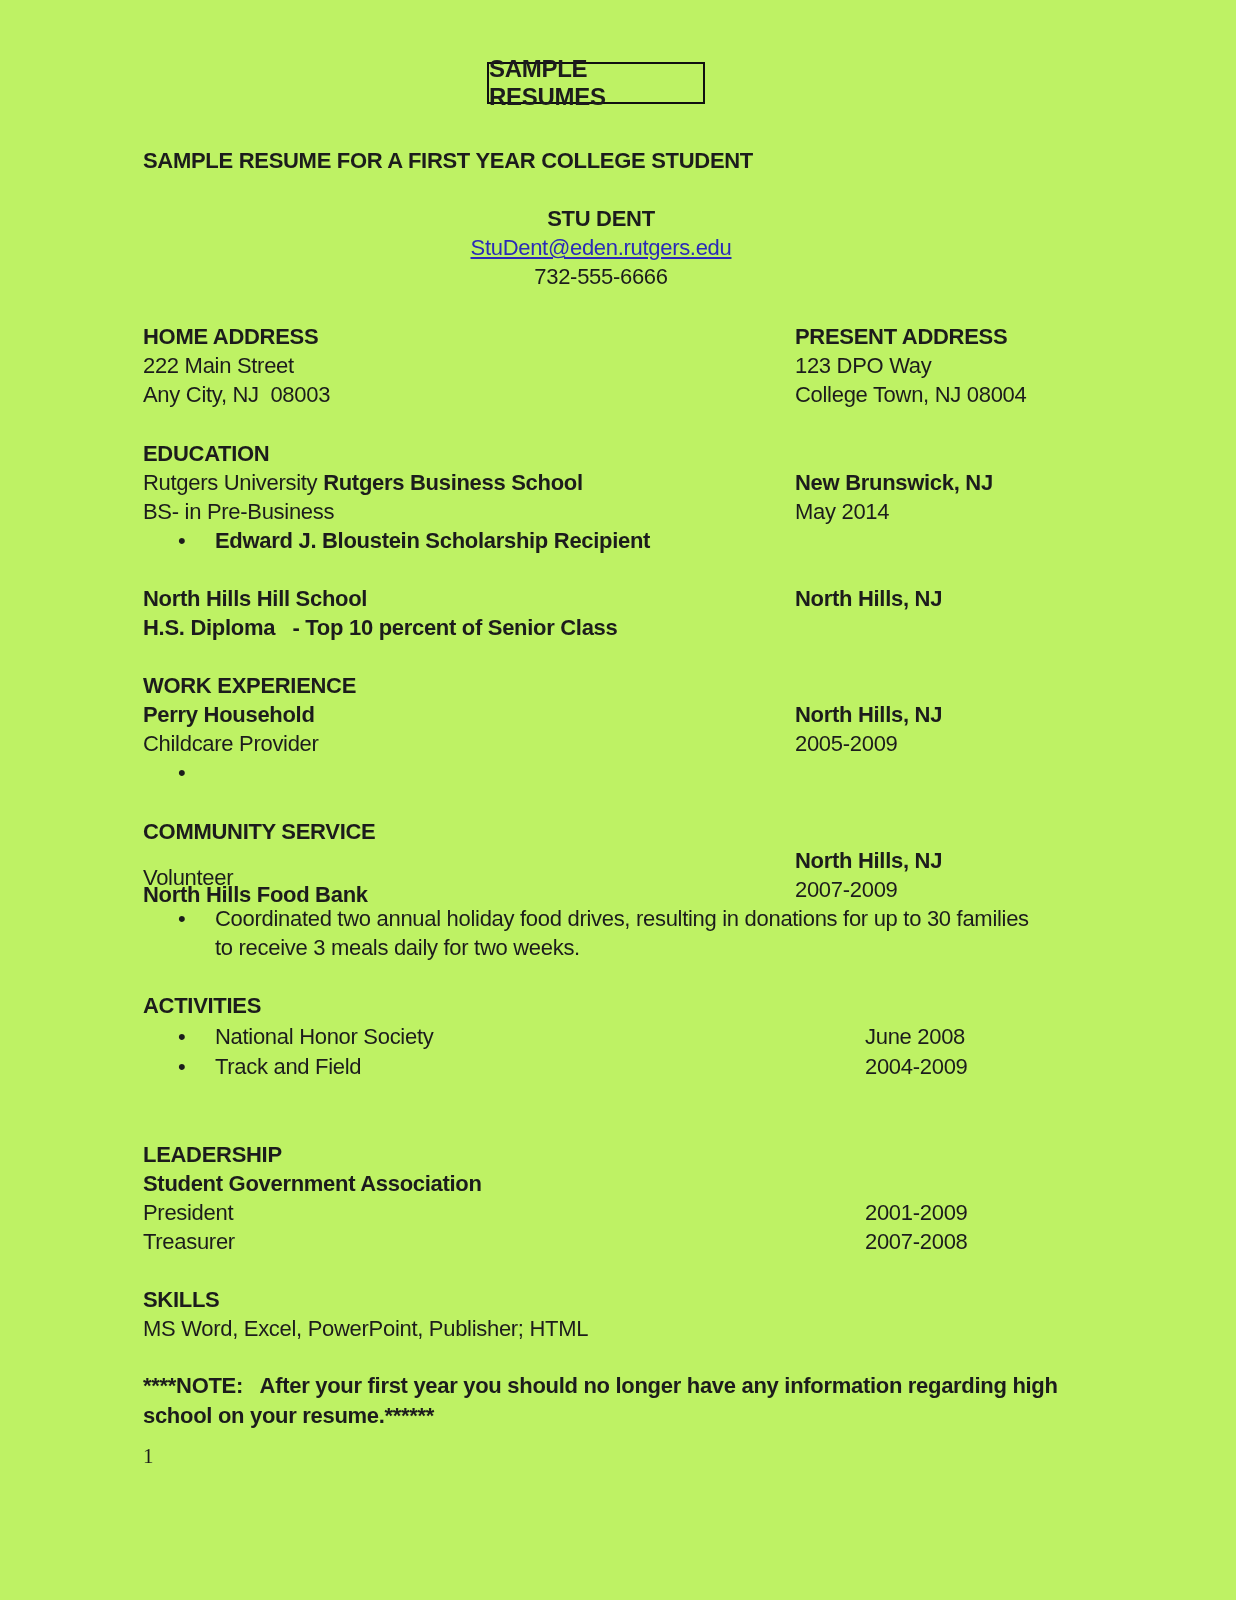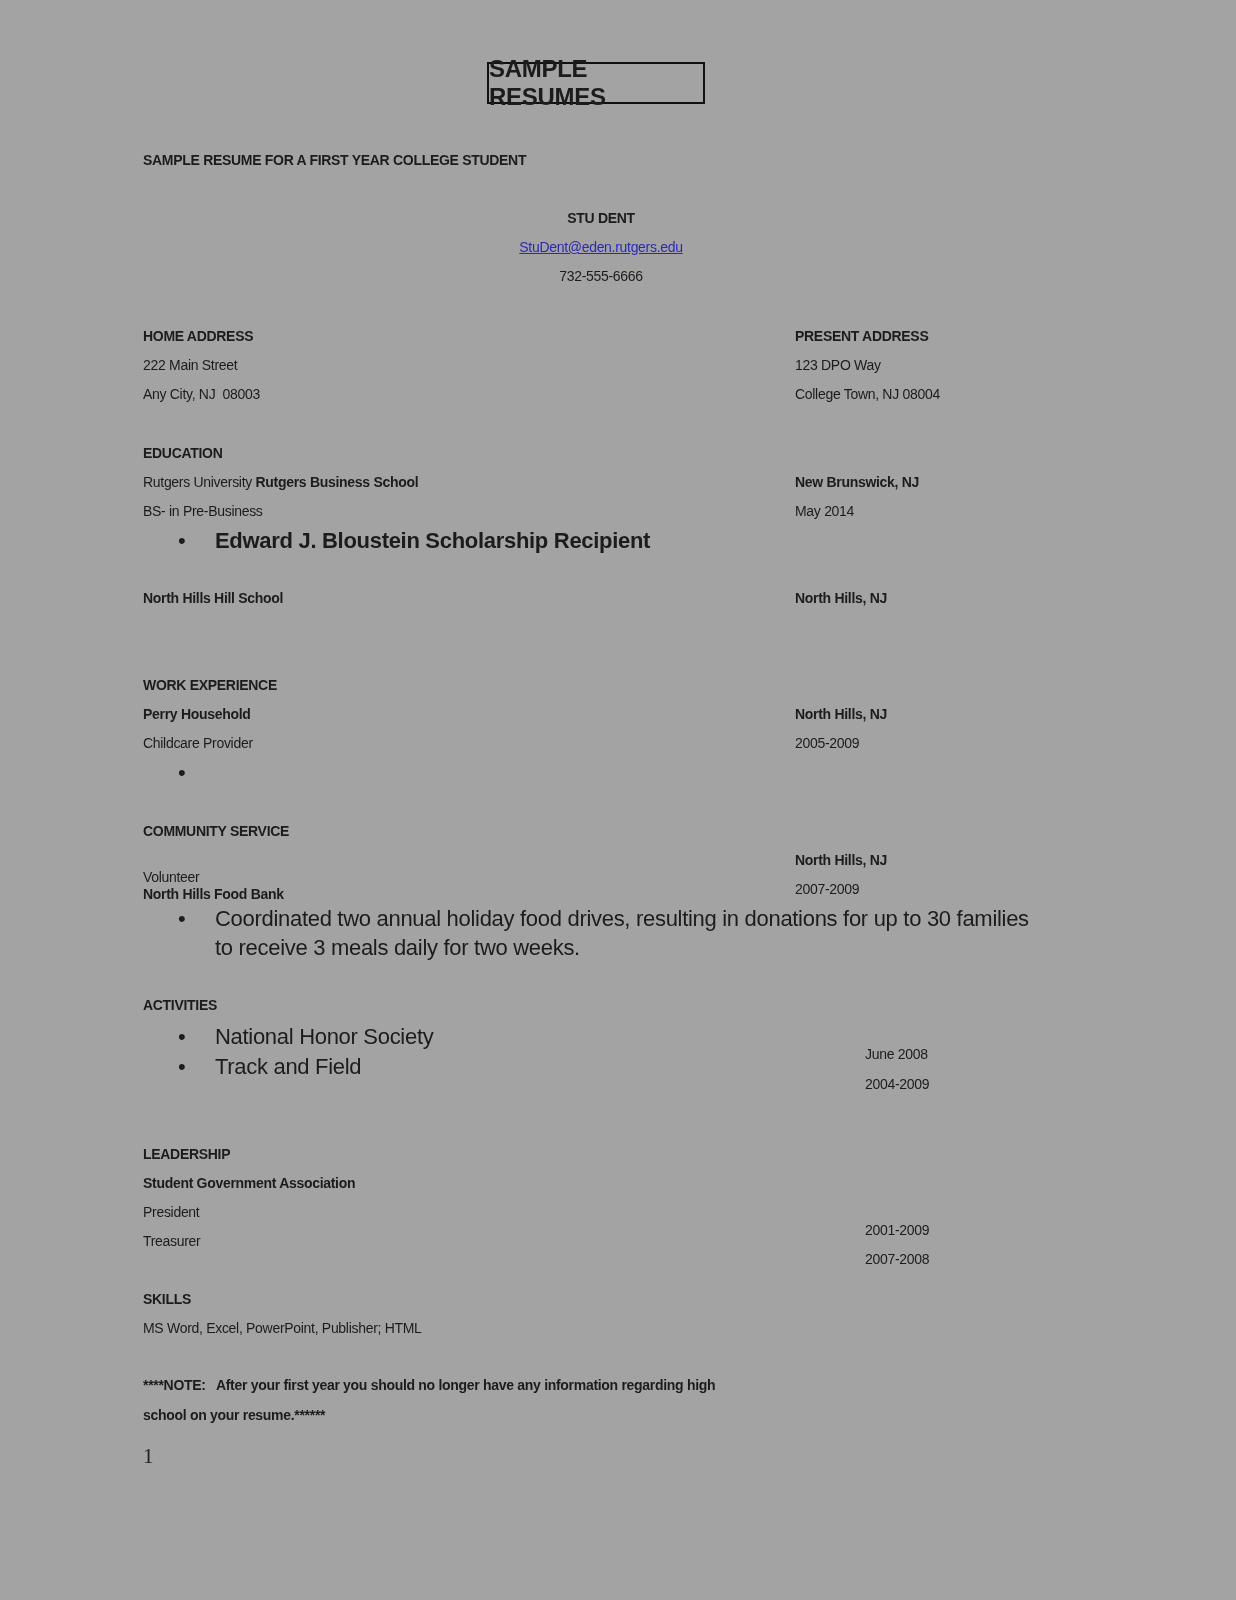--- a/index.html
+++ b/index.html
@@ -4,35 +4,35 @@
 <style>
   html, body {
     margin: 0;
     padding: 0;
     background: #ffffff;
   }
   .page {
     position: relative;
     width: 1236px;
     height: 1600px;
-    background: #a3a3a3;
+    background: #bef264;
     font-family: "Liberation Sans", sans-serif;
     color: #1c1c1c;
     overflow: hidden;
   }
   .ln {
     position: absolute;
     left: 143px;
-    font-size: 14px;
+    font-size: 22px;
     line-height: 29px;
     letter-spacing: -0.3px;
     white-space: pre-wrap;
   }
   .rt  { left: 795px; text-align: right; }
-  .rt2 { left: 865px; margin-top: 18px; }
+  .rt2 { left: 865px; }
   .b   { font-weight: bold; }
   .ctr {
     left: 143px;
     width: 916px;
     text-align: center;
   }
   .banner-box {
     position: absolute;
     top: 62px;
     left: 487px;
@@ -100,20 +100,21 @@
   <div class="ln b" style="top:439px">EDUCATION</div>
   <div class="ln" style="top:468px"><span>Rutgers University </span><span class="b">Rutgers Business School</span></div>
   <div class="ln rt b" style="top:468px">New Brunswick, NJ</div>
   <div class="ln" style="top:497px">BS- in Pre-Business</div>
   <div class="ln rt" style="top:497px">May 2014</div>
   <span class="bullet-glyph" style="top:526px">•</span>
   <div class="bullet-text b" style="top:526px">Edward J. Bloustein Scholarship Recipient</div>
 
   <div class="ln b" style="top:584px">North Hills Hill School</div>
   <div class="ln rt b" style="top:584px">North Hills, NJ</div>
+  <div class="ln b" style="top:613px">H.S. Diploma   - Top 10 percent of Senior Class</div>
 
   <div class="ln b" style="top:671px">WORK EXPERIENCE</div>
   <div class="ln b" style="top:700px">Perry Household</div>
   <div class="ln rt b" style="top:700px">North Hills, NJ</div>
   <div class="ln" style="top:729px">Childcare Provider</div>
   <div class="ln rt" style="top:729px">2005-2009</div>
   <span class="bullet-glyph" style="top:758px">•</span>
 
   <div class="ln b" style="top:817px">COMMUNITY SERVICE</div>
   <div class="ln b" style="top:880px">North Hills Food Bank</div>

